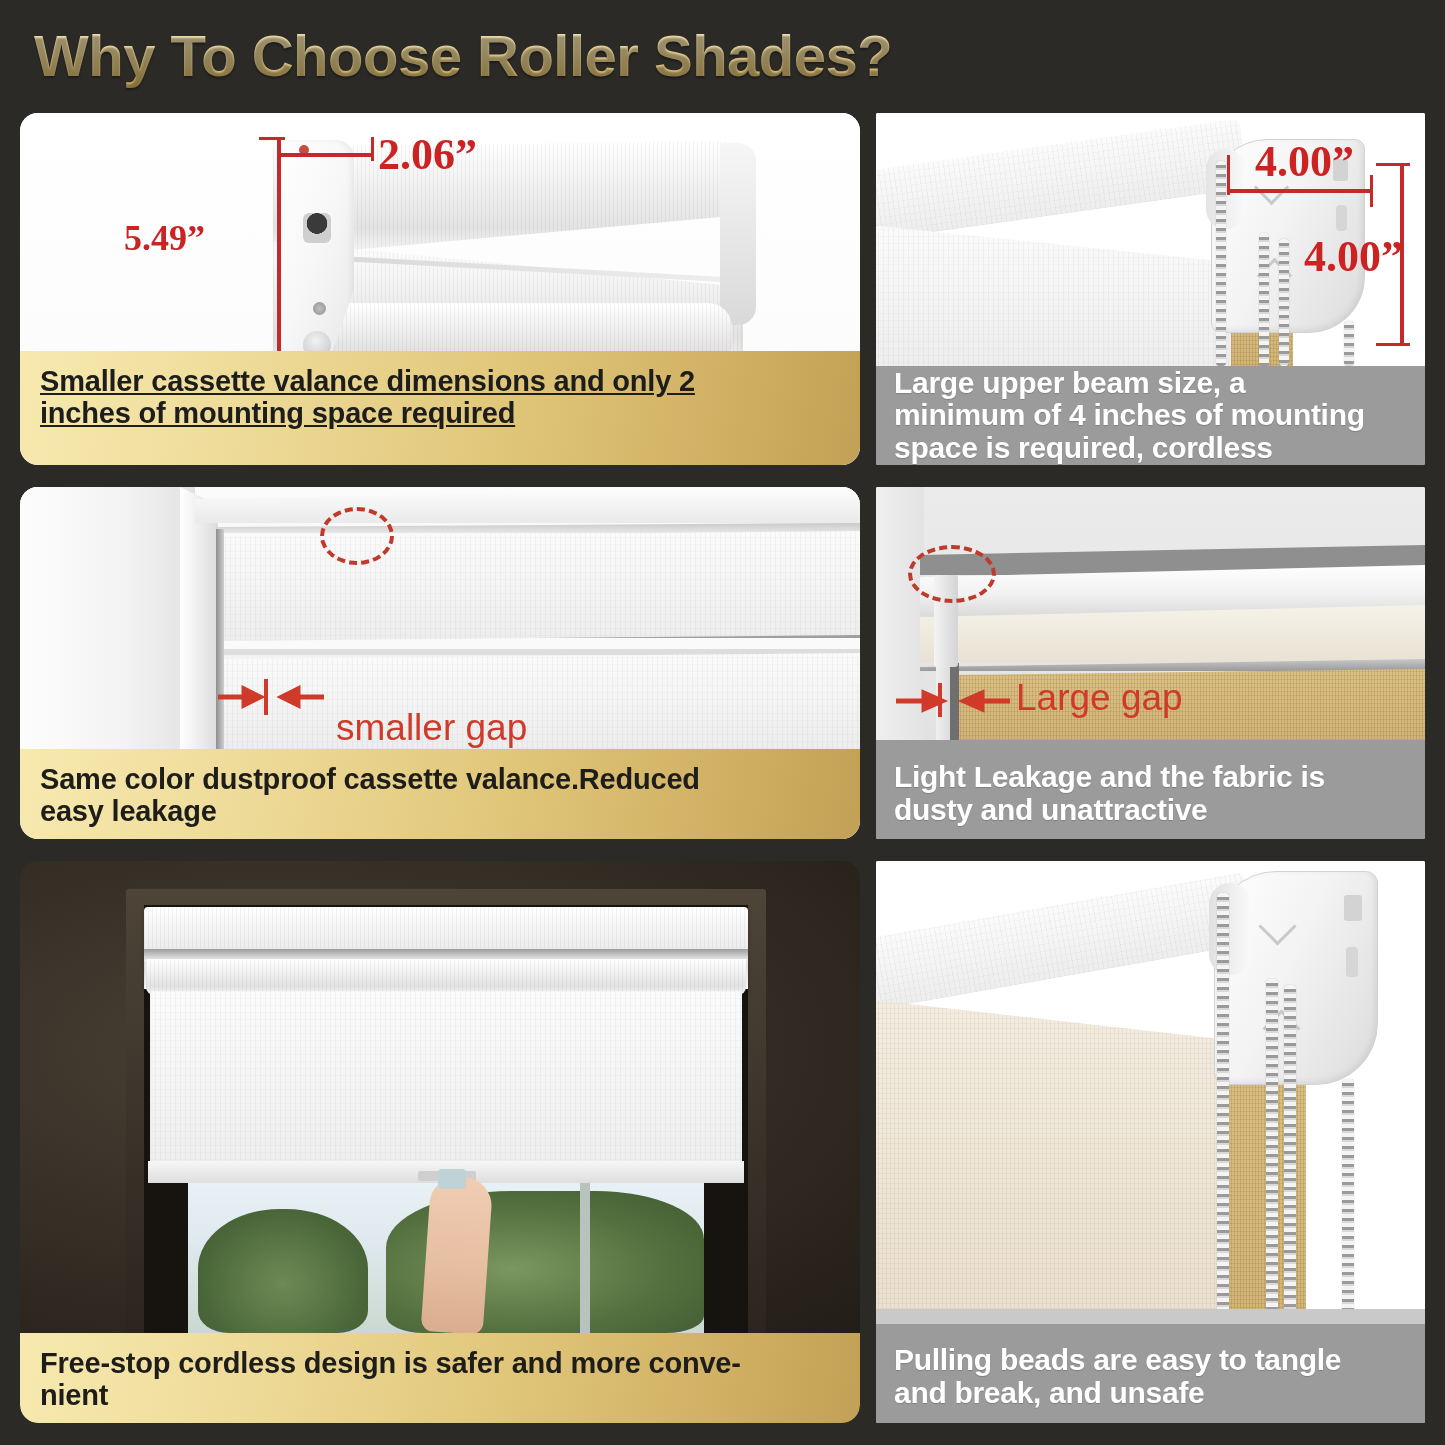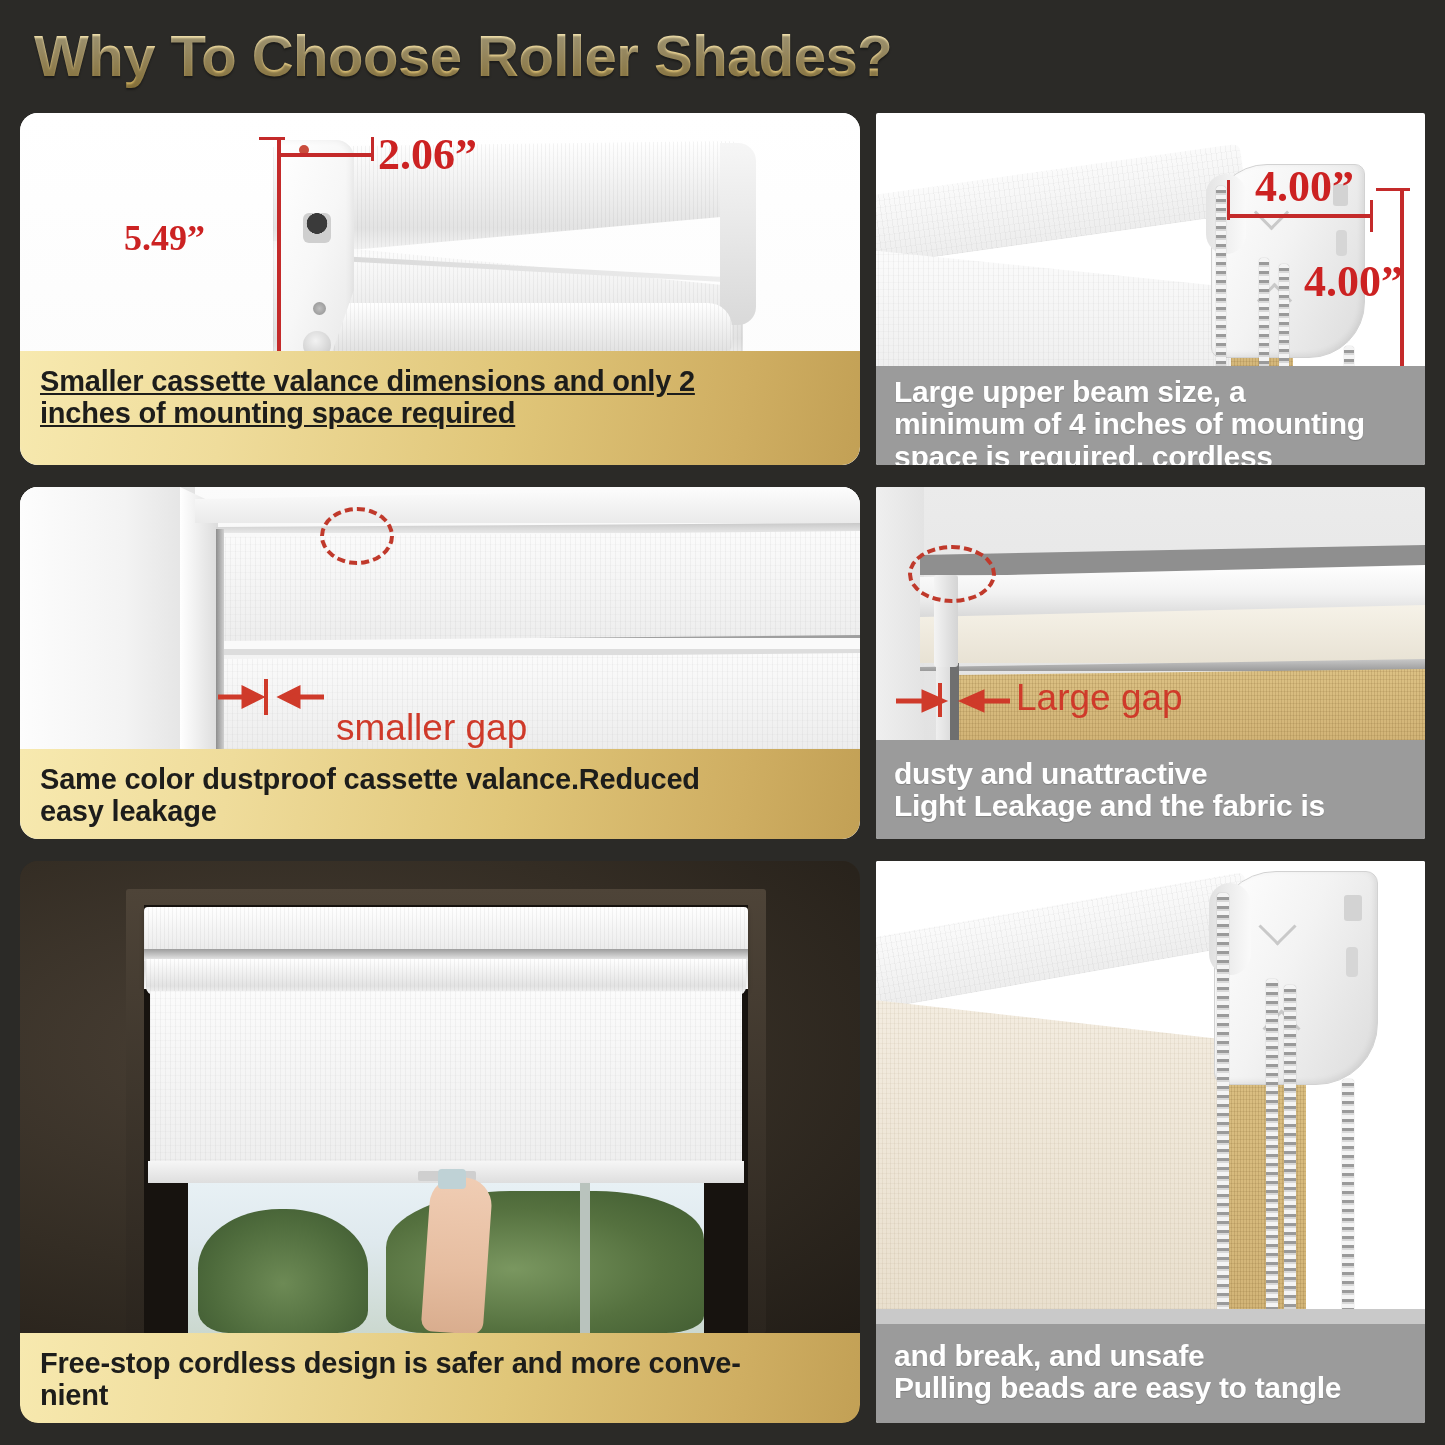--- a/index.html
+++ b/index.html
@@ -47,20 +47,21 @@
     font-size:29px;font-weight:bold;line-height:1.12;
     letter-spacing:-0.2px;
   }
   .cap.gray{
     background:#9b9b9b;
     color:#ffffff;
     padding:10px 18px 10px 18px;
     font-size:30px;font-weight:bold;line-height:1.08;
     letter-spacing:-0.3px;
     text-shadow:0 1px 1px rgba(0,0,0,0.18);
+    align-items:center;
   }
   .cap span{display:block;}
 
   
   .dim{
     position:absolute;color:#cc2222;font-weight:bold;
     font-family:"Liberation Serif", serif;
     white-space:nowrap;
   }
   .dimline{position:absolute;background:#c42a2a;}
@@ -163,21 +164,21 @@
     <div class="cap gold" style="height:114px;text-decoration:underline;">
       <div>
         <span>Smaller cassette valance dimensions and only 2</span>
         <span>inches of mounting space required</span>
       </div>
     </div>
   </div>
 
   <div class="panel right" style="left:876px;top:113px;width:549px;height:352px;background:#ffffff;">
 
-    <div class="photo" style="height:253px;background:#ffffff;margin-top:25px;">
+    <div class="photo" style="height:253px;background:#ffffff;">
 
       <div class="sh fabric-white" style="left:-8px;top:58px;width:380px;height:70px;
                   transform:rotate(-8deg);transform-origin:left center;
                   border-radius:8px;"></div>
 
       <div class="sh fabric-white" style="left:-8px;top:112px;width:372px;height:145px;
                   clip-path:polygon(0 0,100% 38px,100% 100%,0 100%);"></div>
 
       <div class="sh fabric-tan" style="left:355px;top:146px;width:62px;height:110px;
                   clip-path:polygon(0 4px,100% 0,100% 100%,0 100%);"></div>
@@ -287,22 +288,22 @@
       <svg class="sh" style="left:18px;top:198px;width:118px;height:32px;" viewBox="0 0 118 32">
         <path d="M2 16 L30 16 M30 8 L48 16 L30 24 Z" stroke="#cf3a2a" stroke-width="5" fill="#cf3a2a"></path>
         <path d="M116 16 L88 16 M88 8 L70 16 L88 24 Z" stroke="#cf3a2a" stroke-width="5" fill="#cf3a2a"></path>
       </svg>
       <div class="sh" style="left:62px;top:196px;width:4px;height:34px;background:#cf3a2a;"></div>
       <div class="gaplabel" style="left:140px;top:190px;font-size:37px;">Large gap</div>
     </div>
 
     <div class="cap gray" style="height:99px;padding-top:18px;">
       <div>
+        <span>Light Leakage and the fabric is</span>
         <span>dusty and unattractive</span>
-        <span>Light Leakage and the fabric is</span>
       </div>
     </div>
   </div>
 
   <div class="panel left" style="left:20px;top:861px;width:840px;height:562px;background:#2f2a22;">
 
     <div class="photo" style="height:472px;background:radial-gradient(ellipse at 30% 40%,#4a4035 0%,#342d24 55%,#221d17 100%);">
 
       <div class="sh" style="left:106px;top:28px;width:640px;height:444px;
                   background:linear-gradient(180deg,#4e4438,#2b251e);border-radius:3px;"></div>
@@ -368,19 +369,19 @@
       <div class="sh beadchain" style="left:341px;top:32px;width:12px;height:431px;"></div>
       <div class="sh beadchain" style="left:390px;top:118px;width:12px;height:345px;"></div>
       <div class="sh beadchain" style="left:408px;top:124px;width:12px;height:339px;"></div>
       <div class="sh beadchain" style="left:466px;top:218px;width:12px;height:245px;"></div>
 
       <div class="sh" style="left:0;top:448px;width:549px;height:15px;background:#c9c9c9;"></div>
     </div>
 
     <div class="cap gray" style="height:99px;padding-top:16px;">
       <div>
+        <span>Pulling beads are easy to tangle</span>
         <span>and break, and unsafe</span>
-        <span>Pulling beads are easy to tangle</span>
       </div>
     </div>
   </div>
 
 </div>
 
 </body></html>

